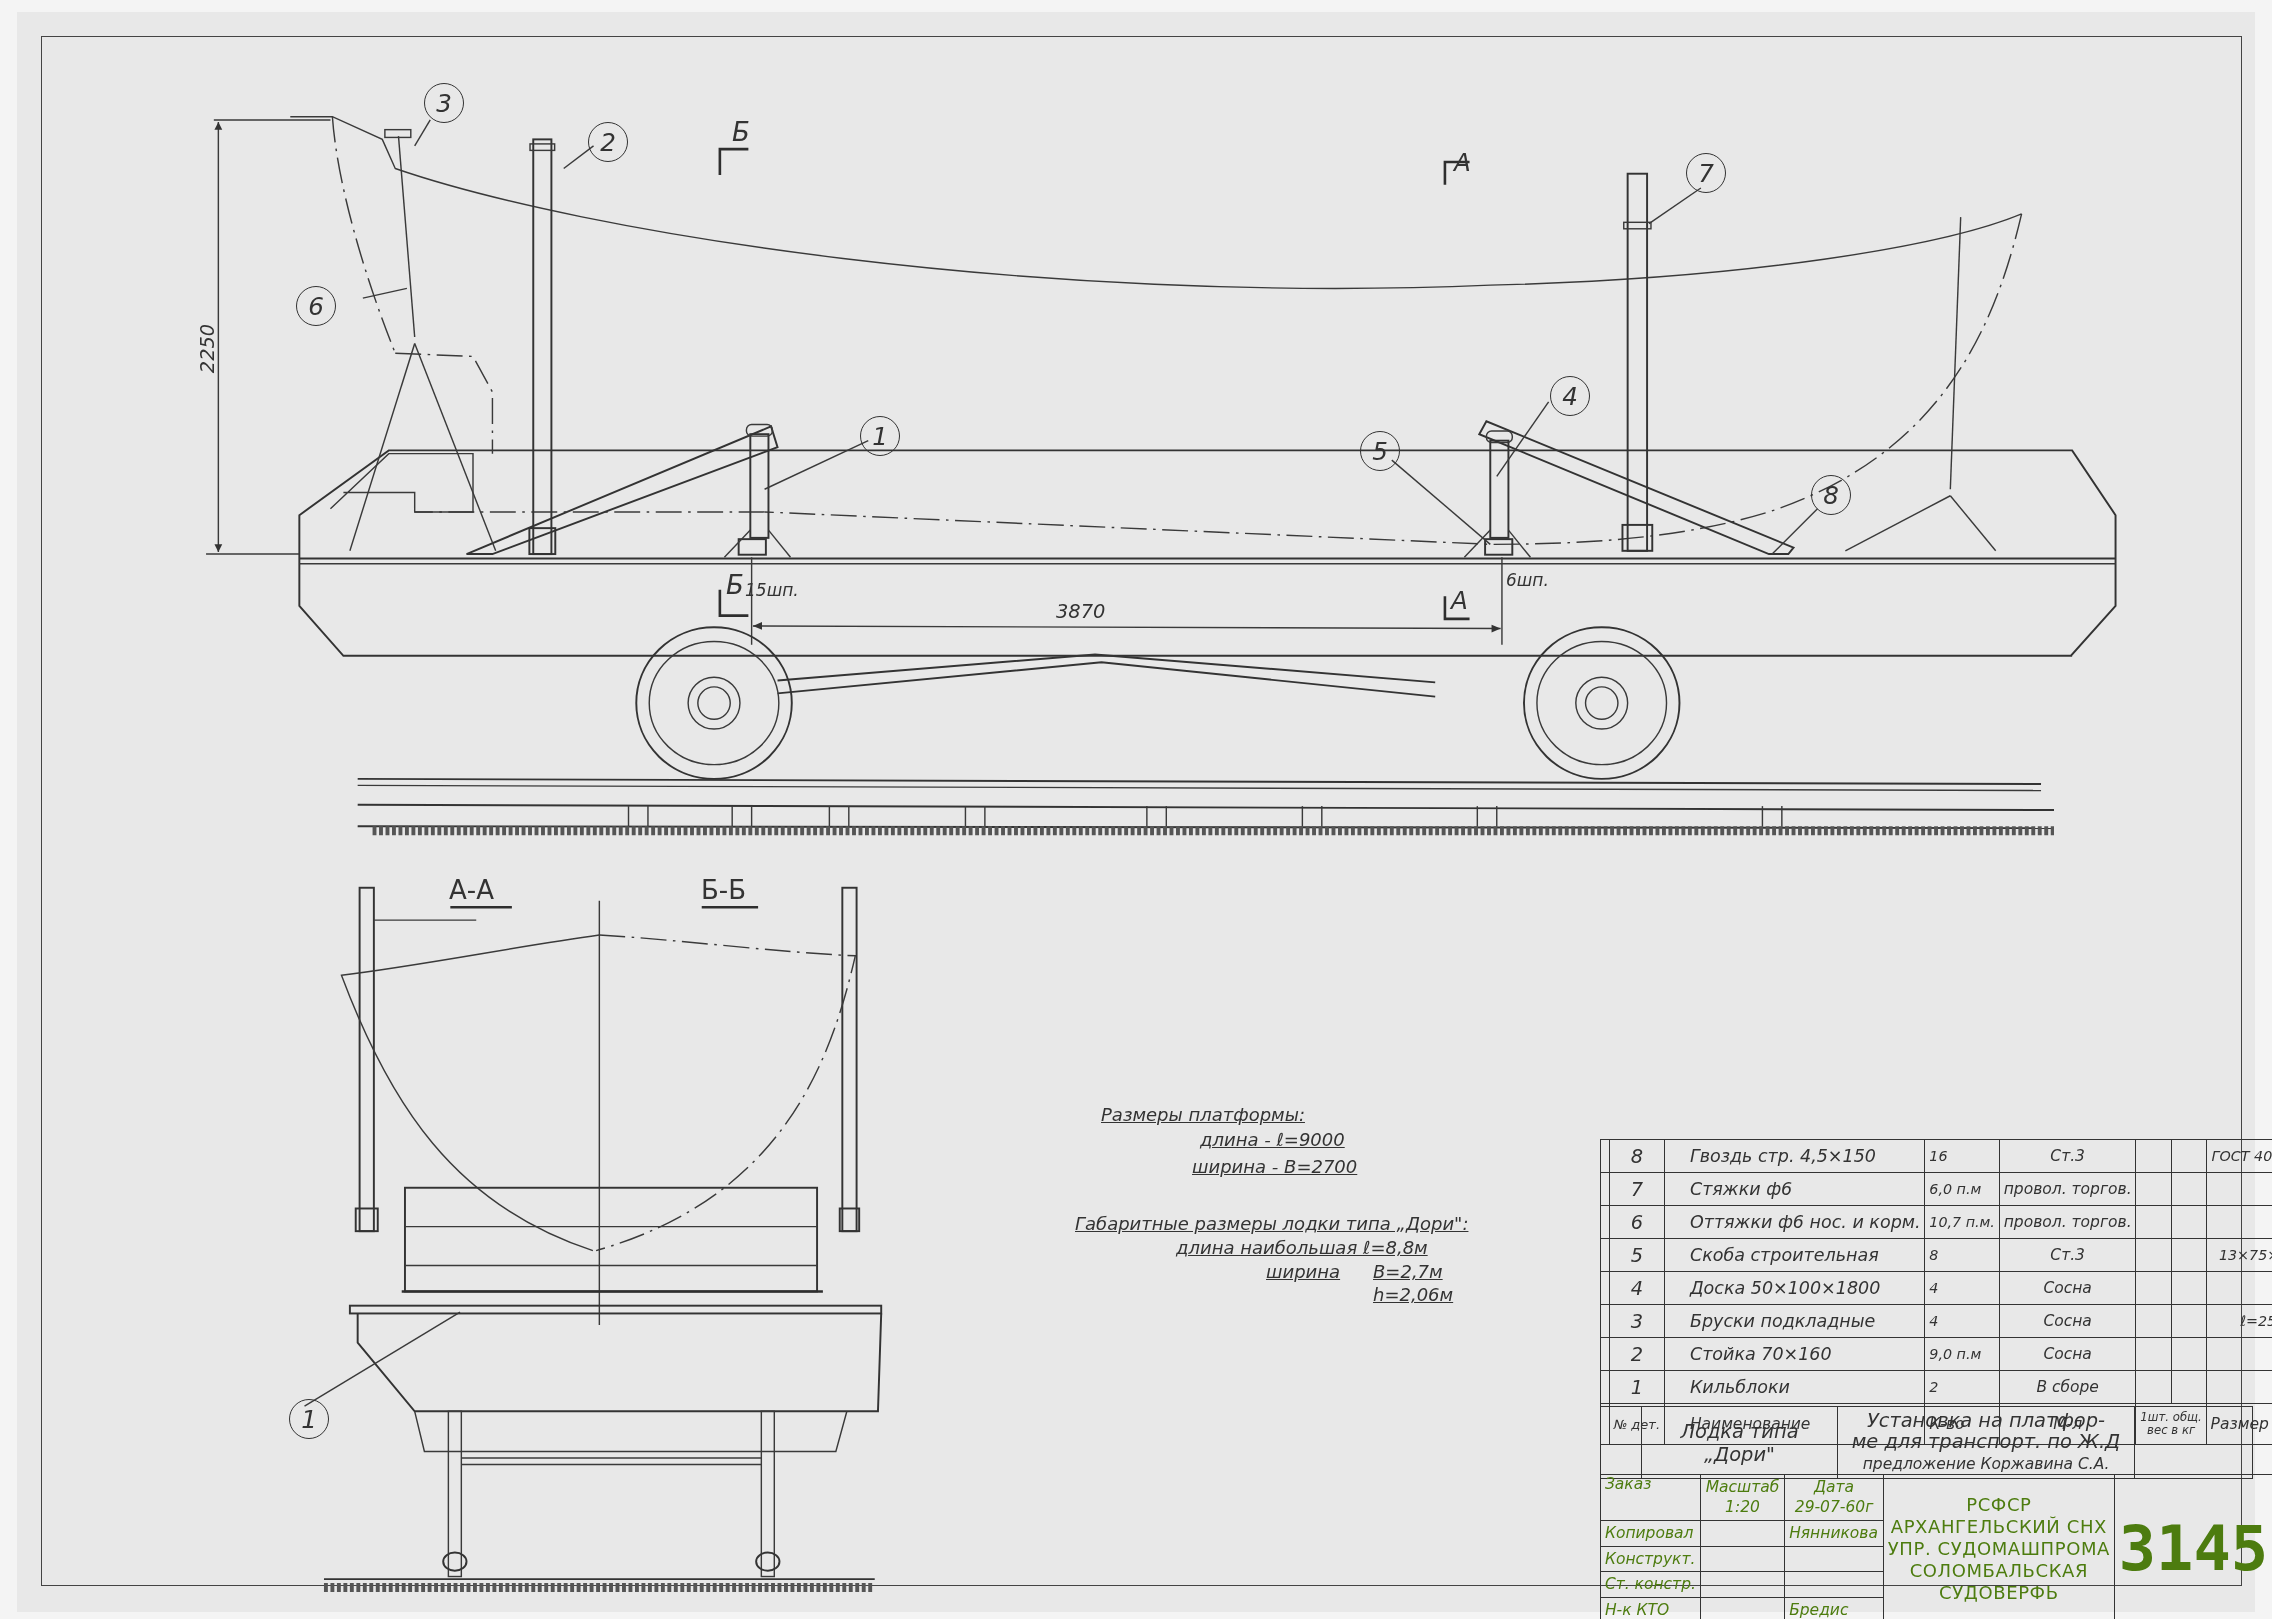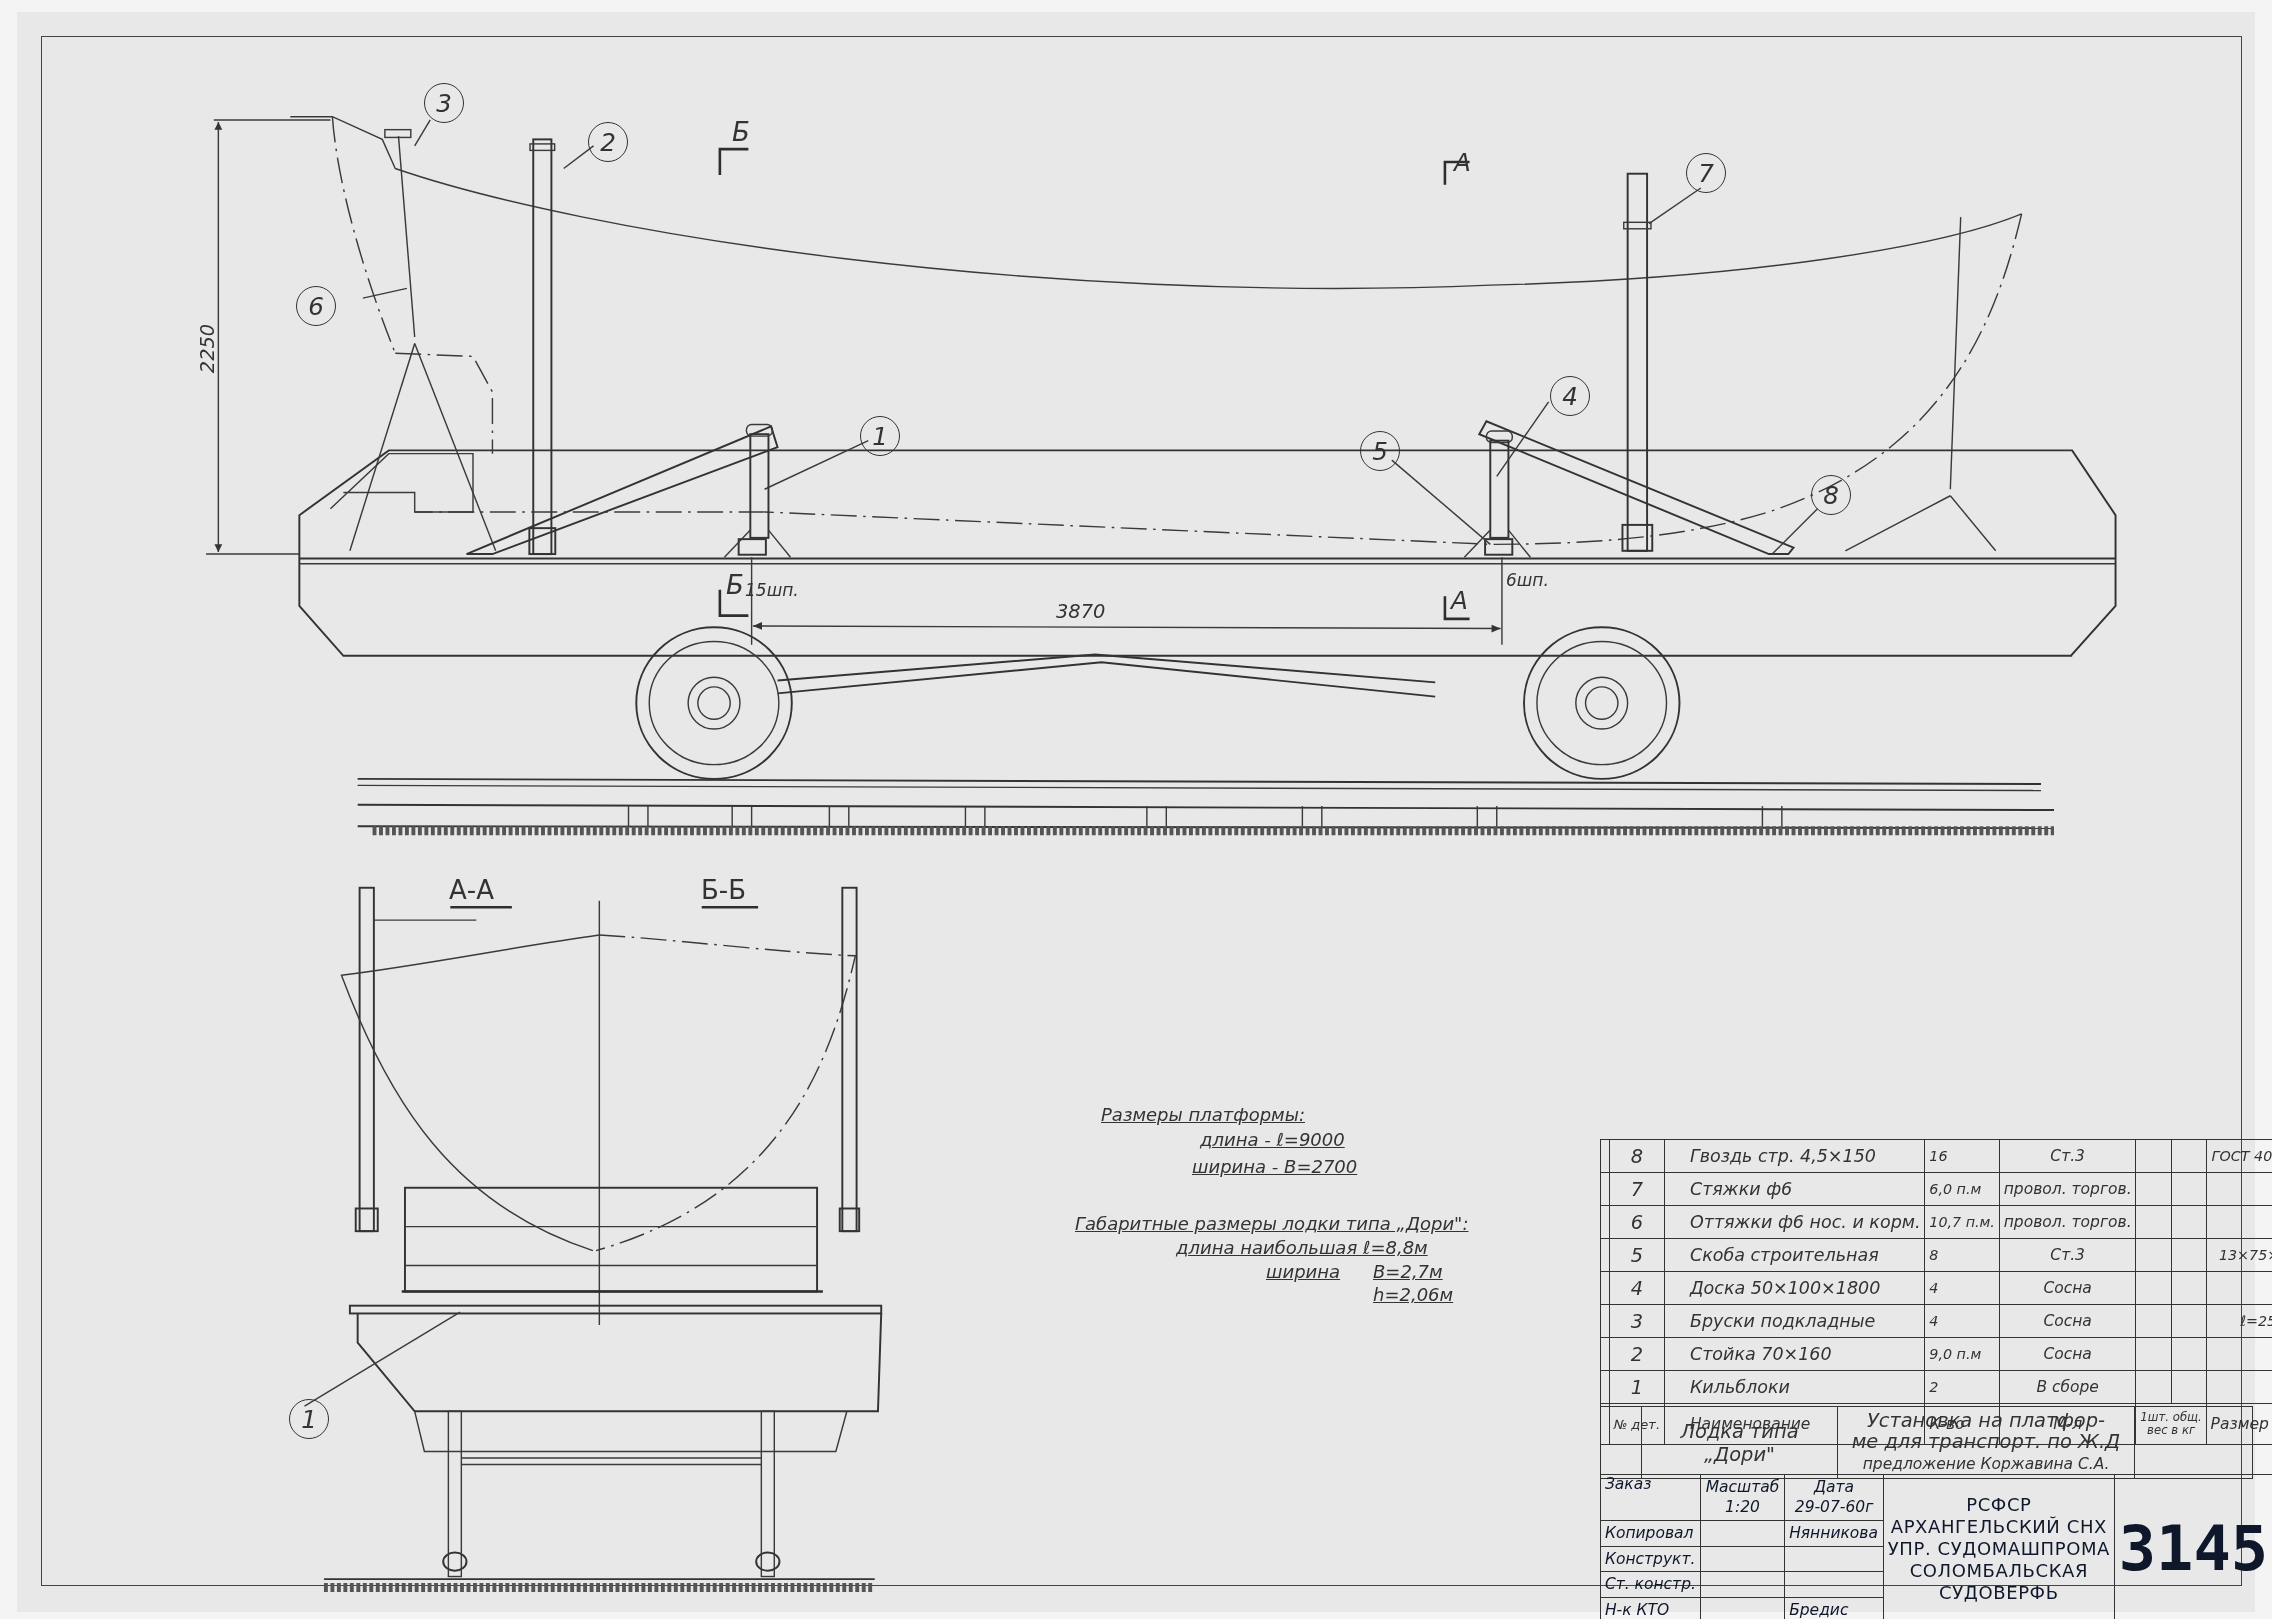--- a/index.html
+++ b/index.html
@@ -22,21 +22,21 @@
   .tb .c1{width:34px;text-align:center;font-size:19.4px;}
   .tb .c2{width:220px;padding-left:25px;}
   .tb .c3{width:27px;text-align:left;font-size:14.3px;line-height:14.3px;}
   .tb .c4{width:56px;text-align:center;font-size:15.5px;line-height:14.3px;margin-top:8px;}
   .tb .c5,.tb .c6{width:27px;}
   .tb .c7{width:65px;text-align:center;font-size:14.3px;line-height:14.3px;}
   .tb .hdr td{height:40px;font-size:15.5px;}
   .tb2{position:absolute;left:1600px;top:1406px;border-collapse:collapse;padding-left:20px;}
   .tb2 td{border:1.6px solid #333;font-style:italic;color:#333;font-size:19.4px;text-align:center;vertical-align:middle;}
   .tb3{position:absolute;left:1600px;top:1474px;border-collapse:collapse;}
-  .tb3 td{border:1.6px solid #333;font-style:italic;color:#0f172a;font-size:15.5px;padding:0 3.9px;vertical-align:middle;height:24.6px;white-space:nowrap;}
+  .tb3 td{border:1.6px solid #333;font-style:italic;color:#4d7c0f;font-size:15.5px;padding:0 3.9px;vertical-align:middle;height:24.6px;white-space:nowrap;}
   .org{font-style:normal !important;text-align:center;font-size:18px !important;line-height:22px;letter-spacing:0.6px;}
   .sheetno{font-style:normal !important;font-weight:bold;font-size:62px !important;text-align:center;font-family:"DejaVu Sans Mono",monospace;}
 </style>
 </head>
 <body>
 
 <div class="sheet"></div>
 <div class="frame"></div>
 
 <svg class="drawing" viewBox="0 0 3508 2500">

